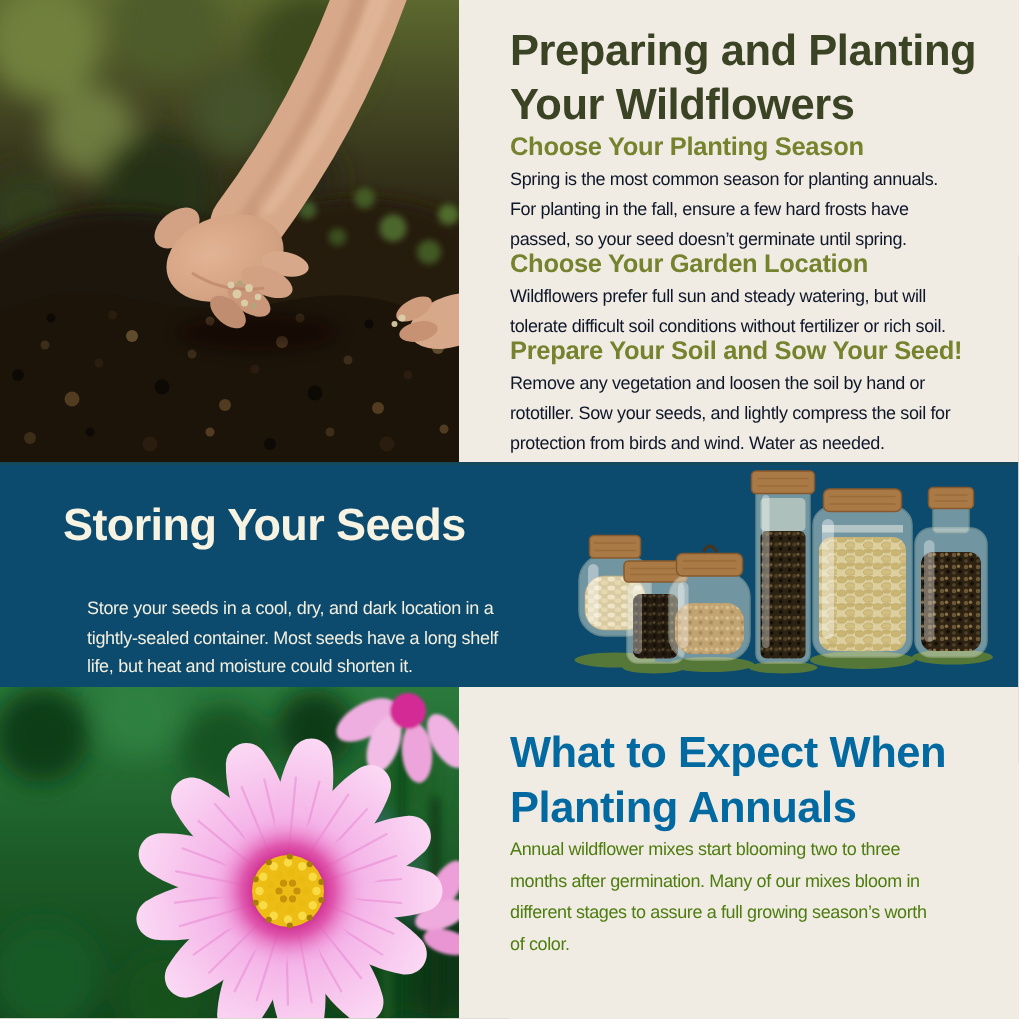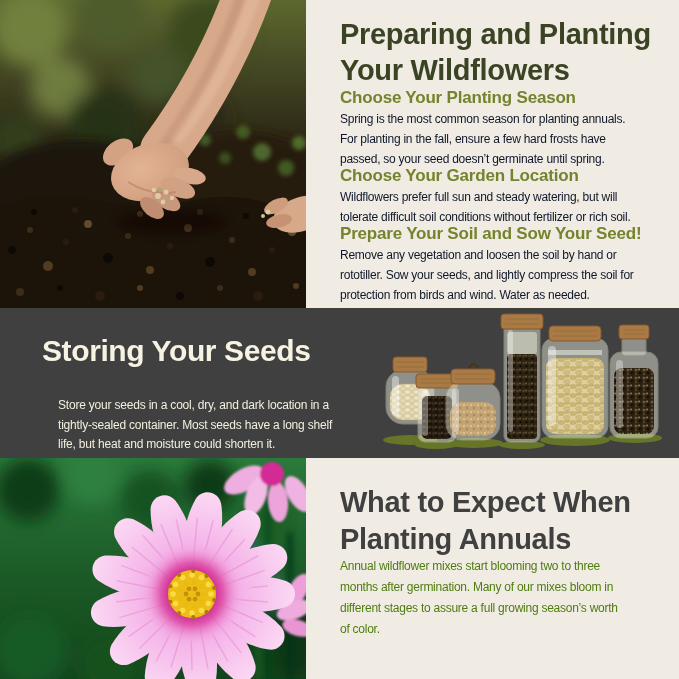--- a/index.html
+++ b/index.html
@@ -6,40 +6,40 @@
   .canvas{
     position:relative;width:679px;height:679px;overflow:hidden;
     background:#f1ece3;
     font-family:Liberation Sans, sans-serif;
   }
   .photo{position:absolute;left:0;overflow:hidden;}
   .photo-top{top:0;width:306px;height:308px;}
   .photo-bottom{top:458px;width:306px;height:221px;}
   .photo svg{display:block;}
 
-  .band{position:absolute;left:0;top:308px;width:679px;height:150px;background:#404040;box-shadow:inset 0 2px 0 rgba(60,70,10,0.18);}
+  .band{position:absolute;left:0;top:308px;width:679px;height:150px;background:#0c4a6e;box-shadow:inset 0 2px 0 rgba(60,70,10,0.18);}
 
   .h1{
     position:absolute;left:340px;top:16px;margin:0;
     font-size:29px;font-weight:bold;line-height:36px;
     color:#3b4325;letter-spacing:-0.3px;white-space:pre-line;
   }
   .item{position:absolute;left:340px;width:336px;}
   .i1{top:90px}.i2{top:168px}.i3{top:226px}
   .item .hd{margin:0 0 3px 0;font-size:17px;font-weight:bold;line-height:16px;color:#75832e;letter-spacing:-0.2px;}
   .item .bd{margin:0;font-size:12px;line-height:20px;color:#0f172a;letter-spacing:-0.25px;white-space:pre-line;}
 
   .band-title{position:absolute;left:42px;top:24px;margin:0;font-size:30px;font-weight:bold;line-height:38px;color:#f6f3e3;letter-spacing:-0.4px;}
   .band-body{position:absolute;left:42px;top:72px;margin:16px;font-size:12px;line-height:19.5px;color:#f2efdf;letter-spacing:-0.2px;white-space:pre-line;}
   .jars{position:absolute;left:378px;top:4px;width:298px;height:144px;}
 
   .h2{
     position:absolute;left:340px;top:484px;margin:0;
     font-size:29px;font-weight:bold;line-height:37px;
-    color:#404040;letter-spacing:-0.3px;white-space:pre-line;
+    color:#0369a1;letter-spacing:-0.3px;white-space:pre-line;
   }
   .b2{position:absolute;left:340px;top:556px;margin:0;width:336px;font-size:12px;line-height:21px;color:#4d7c0f;letter-spacing:-0.25px;white-space:pre-line;}
 </style>
 </head>
 <body>
 
 <div class="canvas">
 
   <div class="photo photo-top" title="hand sowing wildflower seeds into dark soil">
     <svg width="306" height="308" viewBox="0 0 306 308">

